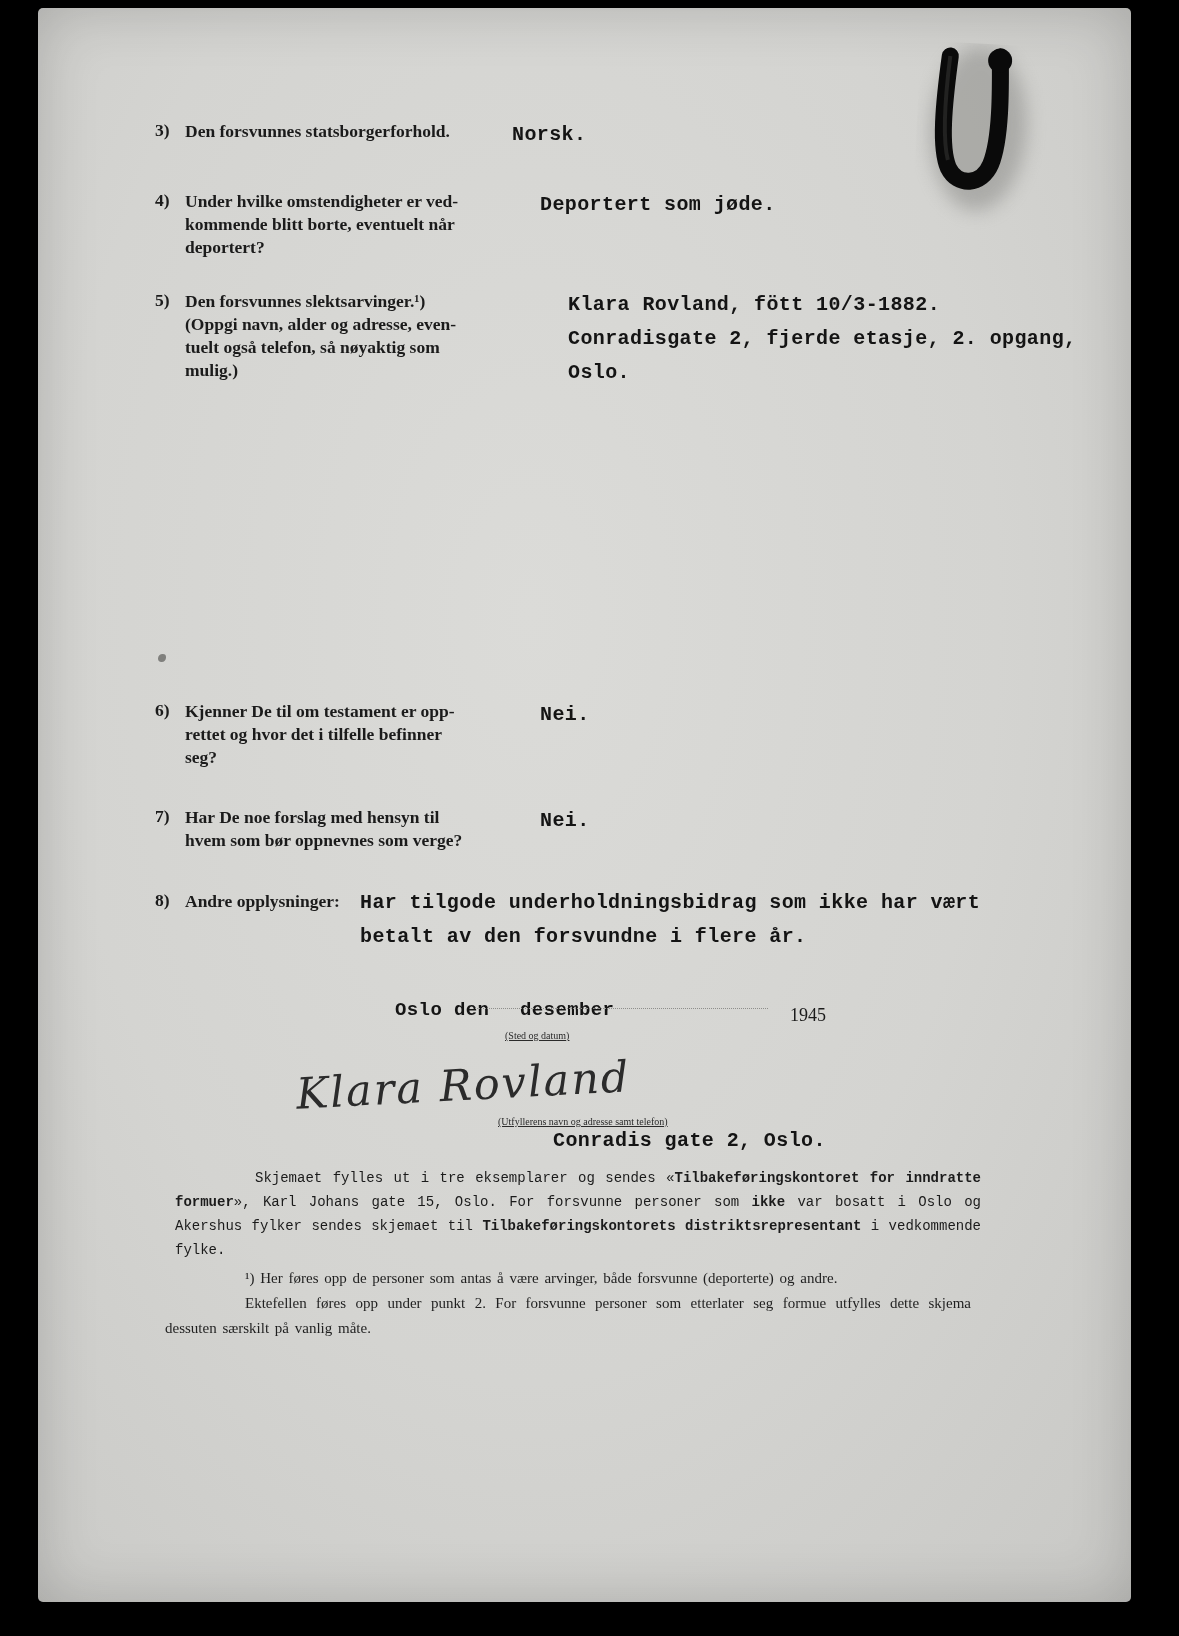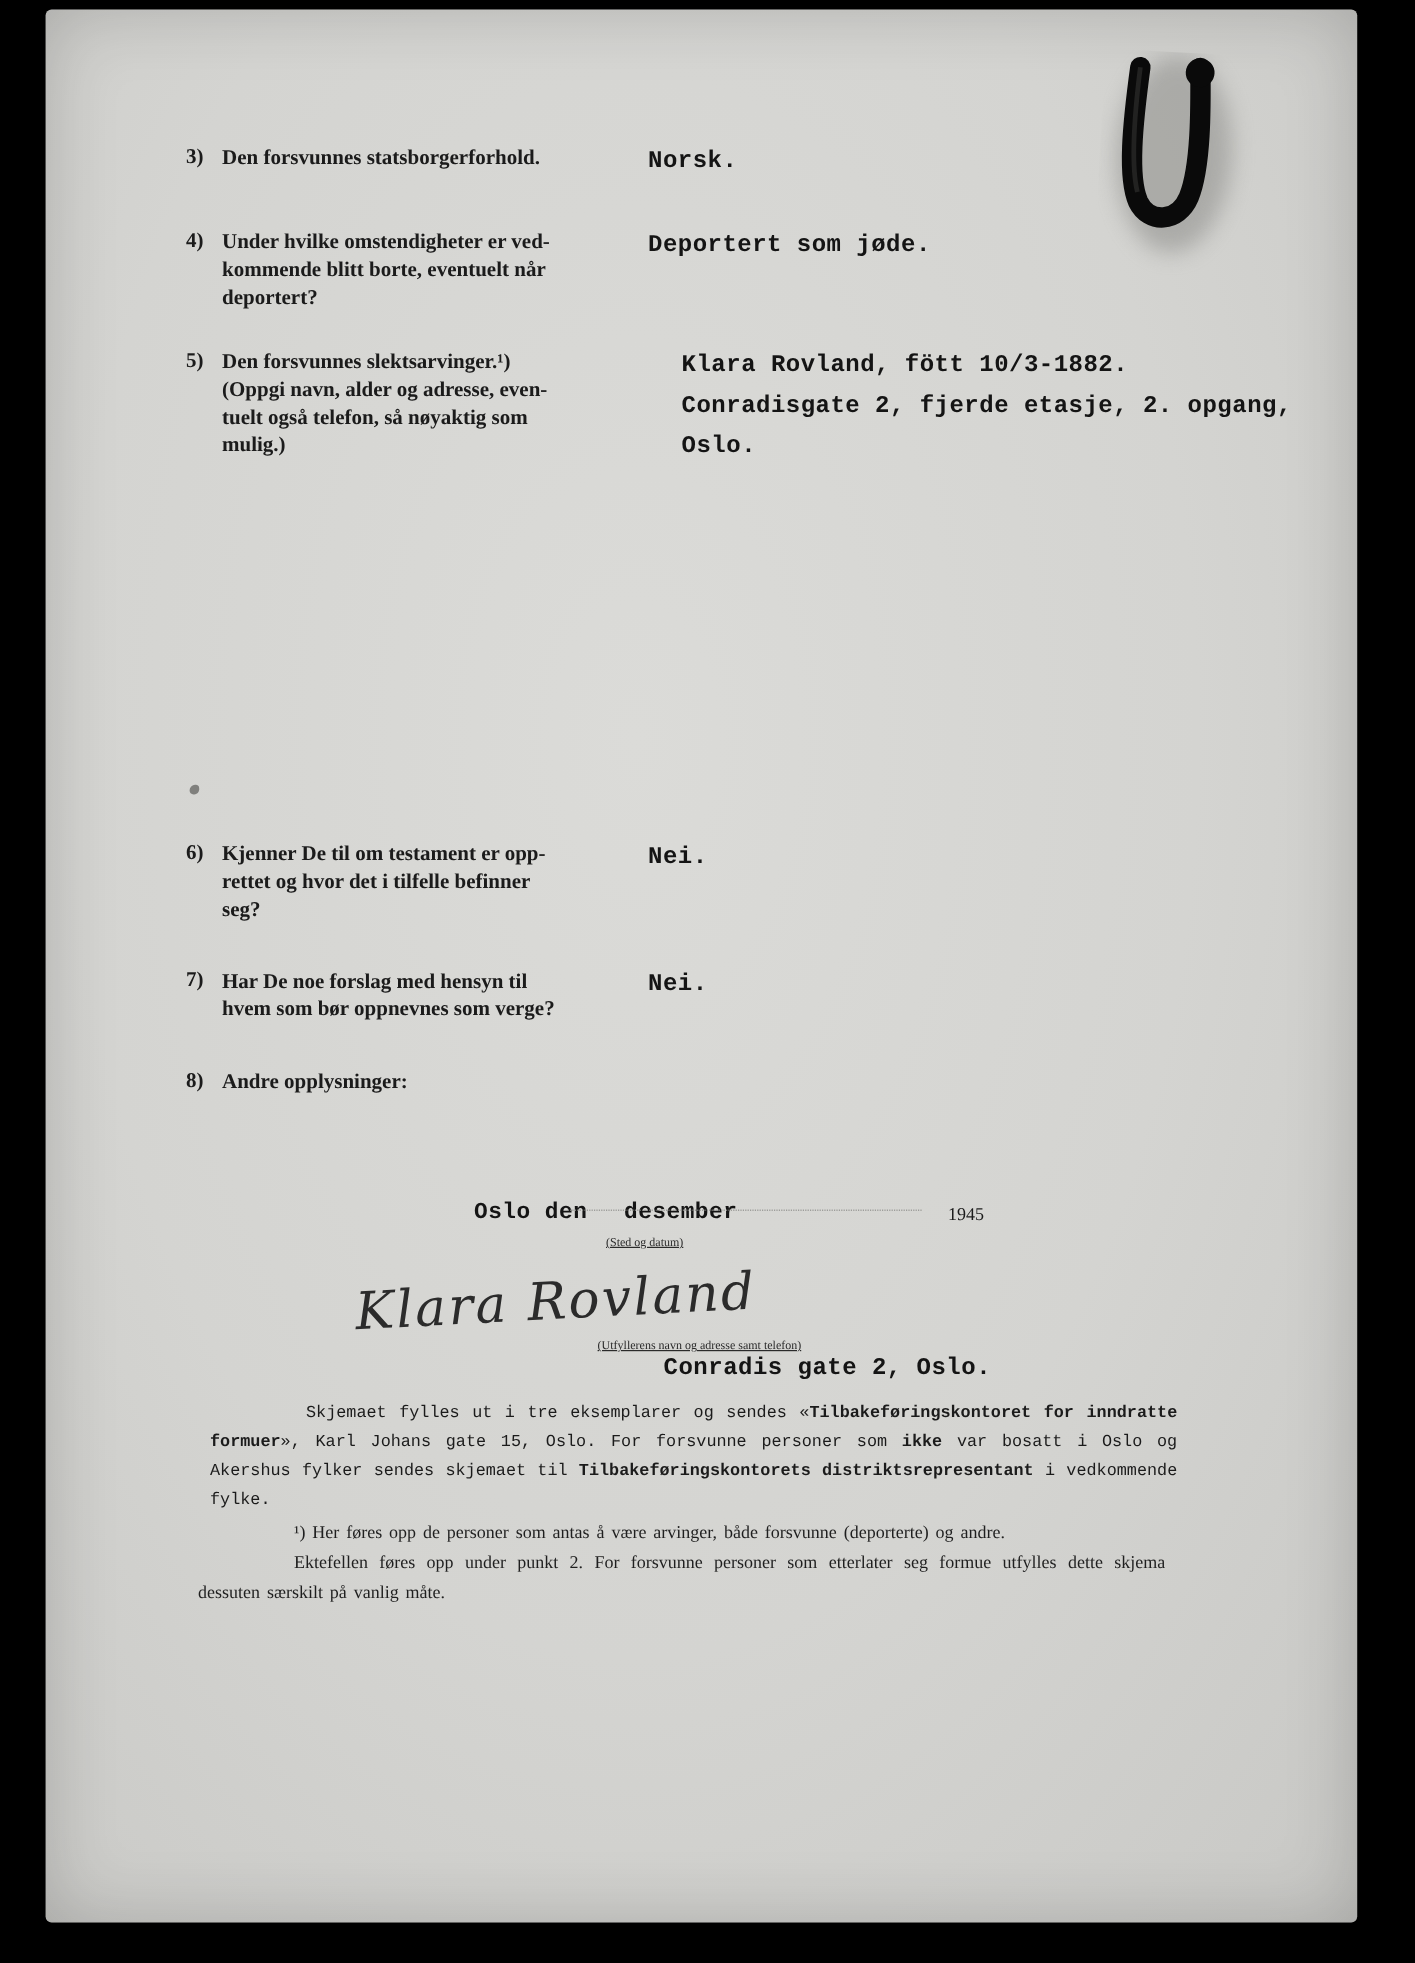--- a/index.html
+++ b/index.html
@@ -48,21 +48,21 @@
     font-family: "Liberation Mono", "DejaVu Sans Mono", monospace;
     font-weight: 700;
     font-size: 20px;
     line-height: 34px;
     letter-spacing: 0.4px;
     color: #141414;
     white-space: pre-line;
   }
   .serif-plain {
     position: absolute;
-    font-size: 15px;
+    font-size: 18px;
     color: #1b1b1b;
   }
   .caption {
     position: absolute;
     font-size: 10px;
     color: #2a2a2a;
     text-decoration: underline;
   }
   .dotted-line {
     position: absolute;
@@ -142,21 +142,21 @@
       <circle cx="80" cy="16" r="12" fill="#0a0a0a"></circle>
       <path d="M30 14 C 27 55, 26 95, 33 118" fill="none" stroke="#3a3a38" stroke-width="4" opacity="0.5"></path>
     </svg>
 
     <div class="speck"></div>
 
     <div class="q" style="left:117px; top:112px;">
       <span class="q-num">3)</span>
       <div class="q-label">Den forsvunnes statsborgerforhold.</div>
     </div>
-    <div class="type" style="left:502px; top:110px;">Norsk.</div>
+    <div class="type" style="left:474px; top:110px;">Norsk.</div>
 
     <div class="q" style="left:117px; top:182px;">
       <span class="q-num">4)</span>
       <div class="q-label">Under hvilke omstendigheter er ved-
 kommende blitt borte, eventuelt når
 deportert?</div>
     </div>
     <div class="type" style="left:502px; top:180px;">Deportert som jøde.</div>
 
     <div class="q" style="left:117px; top:282px;">
@@ -182,20 +182,22 @@
       <span class="q-num">7)</span>
       <div class="q-label">Har De noe forslag med hensyn til
 hvem som bør oppnevnes som verge?</div>
     </div>
     <div class="type" style="left:502px; top:796px;">Nei.</div>
 
     <div class="q" style="left:117px; top:882px;">
       <span class="q-num">8)</span>
       <div class="q-label" style="width:200px;">Andre opplysninger:</div>
     </div>
+    <div class="type" style="left:322px; top:878px;">Har tilgode underholdningsbidrag som ikke har vært
+betalt av den forsvundne i flere år.</div>
 
     <div class="type" style="left:357px; top:985px; font-size:19px;">Oslo den</div>
     <div class="type" style="left:482px; top:985px; font-size:19px;">desember</div>
     <div class="dotted-line" style="left:435px; top:1000px; width:295px;"></div>
     <div class="serif-plain" style="left:752px; top:997px;">1945</div>
     <div class="caption" style="left:467px; top:1022px;">(Sted og datum)</div>
 
     <div class="signature" style="left:258px; top:1052px;">Klara Rovland</div>
     <div class="type" style="left:515px; top:1072px; font-size:20px; white-space:nowrap;margin-top:44px;">Conradis gate 2, Oslo.</div>
     <div class="caption" style="left:460px; top:1108px;">(Utfyllerens navn og adresse samt telefon)</div>

